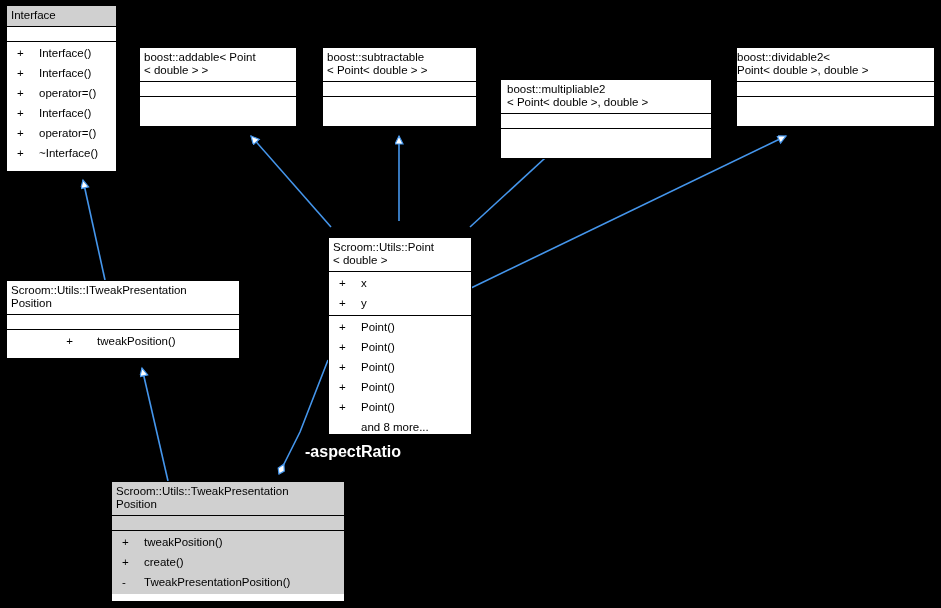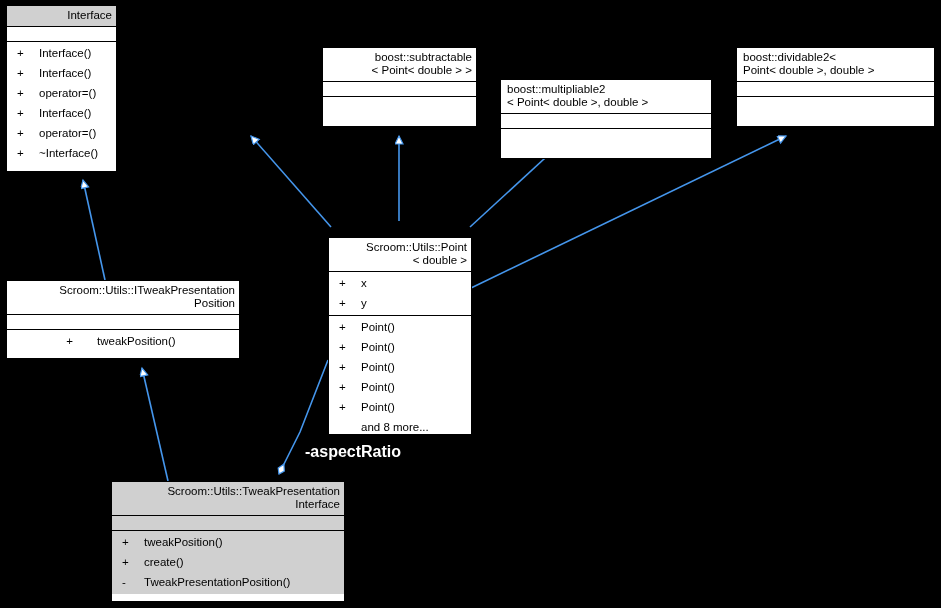--- a/index.html
+++ b/index.html
@@ -25,21 +25,21 @@
   }
   .node {
     position: absolute;
     box-sizing: border-box;
     border: 1px solid #000000;
     background: #ffffff;
     font-size: 11.5px;
     color: #000000;
   }
   .node .title {
-    text-align: right;
+    text-align: left;
     padding: 3px 4px 4px 4px;
     line-height: 13px;
     white-space: pre-line;
   }
   .node.filled .title {
     background: #d0d0d0;
   }
   .node .sep {
     border-top: 1px solid #000000;
     height: 0;
@@ -113,41 +113,49 @@
     <div class="members">
       <div class="member"><span class="vis">+</span><span>Interface()</span></div>
       <div class="member"><span class="vis">+</span><span>Interface()</span></div>
       <div class="member"><span class="vis">+</span><span>operator=()</span></div>
       <div class="member"><span class="vis">+</span><span>Interface()</span></div>
       <div class="member"><span class="vis">+</span><span>operator=()</span></div>
       <div class="member"><span class="vis">+</span><span>~Interface()</span></div>
     </div>
   </div>
 
+  <div class="node" style="left:139px; top:47px; width:158px; height:80px;">
+    <div class="title">boost::addable&lt; Point
+&lt; double  &gt; &gt;</div>
+    <div class="sep"></div>
+    <div class="spacer"></div>
+    <div class="sep"></div>
+    <div class="spacer"></div>
+  </div>
 
   <div class="node" style="left:322px; top:47px; width:155px; height:80px;">
     <div class="title">boost::subtractable
 &lt; Point&lt; double  &gt; &gt;</div>
     <div class="sep"></div>
     <div class="spacer"></div>
     <div class="sep"></div>
     <div class="spacer"></div>
   </div>
 
   <div class="node" style="left:500px; top:47px; width:212px; height:80px;margin-top:32px;">
     <div class="title" style="text-align:left; padding-left:6px;">boost::multipliable2
 &lt; Point&lt; double  &gt;, double  &gt;</div>
     <div class="sep"></div>
     <div class="spacer"></div>
     <div class="sep"></div>
     <div class="spacer"></div>
   </div>
 
   <div class="node" style="left:736px; top:47px; width:199px; height:80px;">
-    <div class="title" style="text-align:left; padding-left:6px;">boost::dividable2&lt;
+    <div class="title" style="text-align:left; padding-left:0;">boost::dividable2&lt;
  Point&lt; double  &gt;, double  &gt;</div>
     <div class="sep"></div>
     <div class="spacer"></div>
     <div class="sep"></div>
     <div class="spacer"></div>
   </div>
 
   <div class="node" style="left:328px; top:237px; width:144px; height:198px;">
     <div class="title">Scroom::Utils::Point
 &lt; double &gt;</div>
@@ -173,21 +181,21 @@
     <div class="sep"></div>
     <div class="spacer"></div>
     <div class="sep"></div>
     <div class="members centered">
       <div class="member"><span class="vis">+</span><span>tweakPosition()</span></div>
     </div>
   </div>
 
   <div class="node filled" style="left:111px; top:481px; width:234px; height:121px;">
     <div class="title">Scroom::Utils::TweakPresentation
-Interface</div>
+Position</div>
     <div class="sep"></div>
     <div class="spacer" style="background:#d0d0d0;"></div>
     <div class="sep"></div>
     <div class="members" style="background:#d0d0d0;">
       <div class="member"><span class="vis">+</span><span>tweakPosition()</span></div>
       <div class="member"><span class="vis">+</span><span>create()</span></div>
       <div class="member"><span class="vis">-</span><span>TweakPresentationPosition()</span></div>
     </div>
   </div>
 

